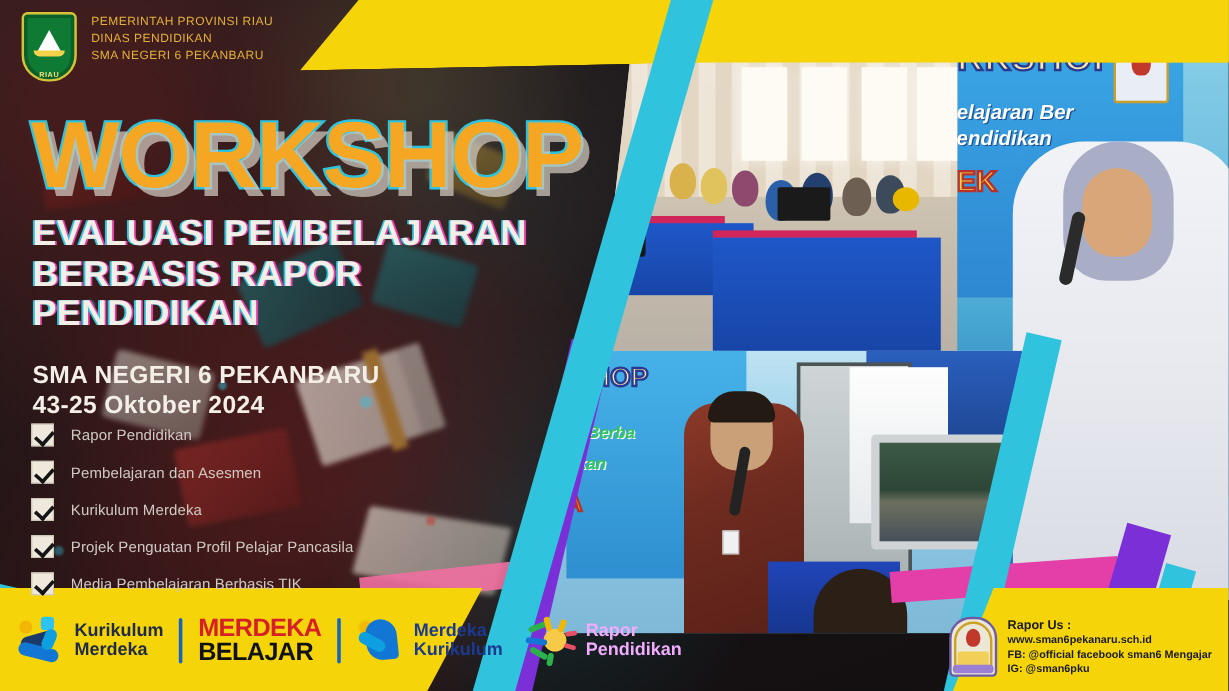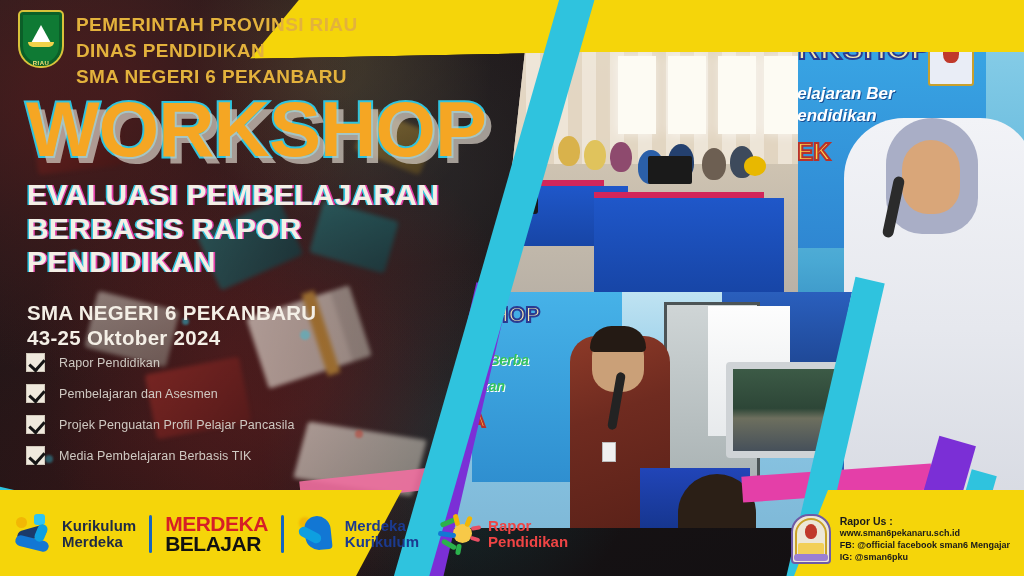--- a/index.html
+++ b/index.html
@@ -160,21 +160,21 @@
     box-shadow:inset 0 0 0 3px #0b5f28;
   }
   .crest .boat{
     position:absolute; left:50%; top:26%; transform:translateX(-50%);
     width:0; height:0; border-left:11px solid transparent; border-right:11px solid transparent; border-bottom:20px solid #fff;
   }
   .crest .hull{ position:absolute; left:50%; top:56%; transform:translateX(-50%); width:26px; height:5px; background:#f2d24a; border-radius:0 0 7px 7px;}
   .crest .riau{ position:absolute; left:0; right:0; bottom:2px; text-align:center; font-size:6px; font-weight:700; color:#f7e27a; letter-spacing:.5px;}
   .org-lines{ display:flex; flex-direction:column; gap:1px; padding-top:2px; }
   .org-lines span{
-    font-size:19px; font-weight:700; color:#E3B23C; letter-spacing:.4px; line-height:1.32;
+    font-size:10px; font-weight:400; color:#E3B23C; letter-spacing:.4px; line-height:1.32;
   }
 
   
   .headline{
     position:absolute; left:26px; top:96px; z-index:20;
     font-size:78px; line-height:.86; font-weight:900; letter-spacing:-1px;
     color:#F5A623;
     -webkit-text-stroke:4px #2FC3DE;
     paint-order:stroke fill;
     text-shadow:7px 7px 0 rgba(205,198,188,.75);
@@ -386,20 +386,24 @@
     <div class="ck">
       <div class="ckbox"></div>
       <span>Rapor Pendidikan</span>
     </div>
     <div class="ck">
       <div class="ckbox"></div>
       <span>Pembelajaran dan Asesmen</span>
     </div>
     <div class="ck">
       <div class="ckbox"></div>
+      <span>Kurikulum Merdeka</span>
+    </div>
+    <div class="ck">
+      <div class="ckbox"></div>
       <span>Projek Penguatan Profil Pelajar Pancasila</span>
     </div>
     <div class="ck">
       <div class="ckbox"></div>
       <span>Media Pembelajaran Berbasis TIK</span>
     </div>
   </div>
 
   <div class="bottombar"></div>
   <div class="bottombar-r"></div>
@@ -448,21 +452,21 @@
         <div class="sun"></div>
         <i class="r1"></i>
           <i class="r2"></i>
           <i class="r3"></i>
           <i class="r4"></i>
         <i class="r5"></i>
           <i class="r6"></i>
           <i class="r7"></i>
           <i class="r8"></i>
       </div>
-      <div class="txt" style="color:#ef4444">
+      <div class="txt" style="color:#f0abfc">
         <div>Rapor</div>
         <div>Pendidikan</div>
       </div>
     </div>
   </div>
 
   <div class="follow">
     <div class="school-logo">
       <div class="sh"></div>
         <div class="ring"></div>

